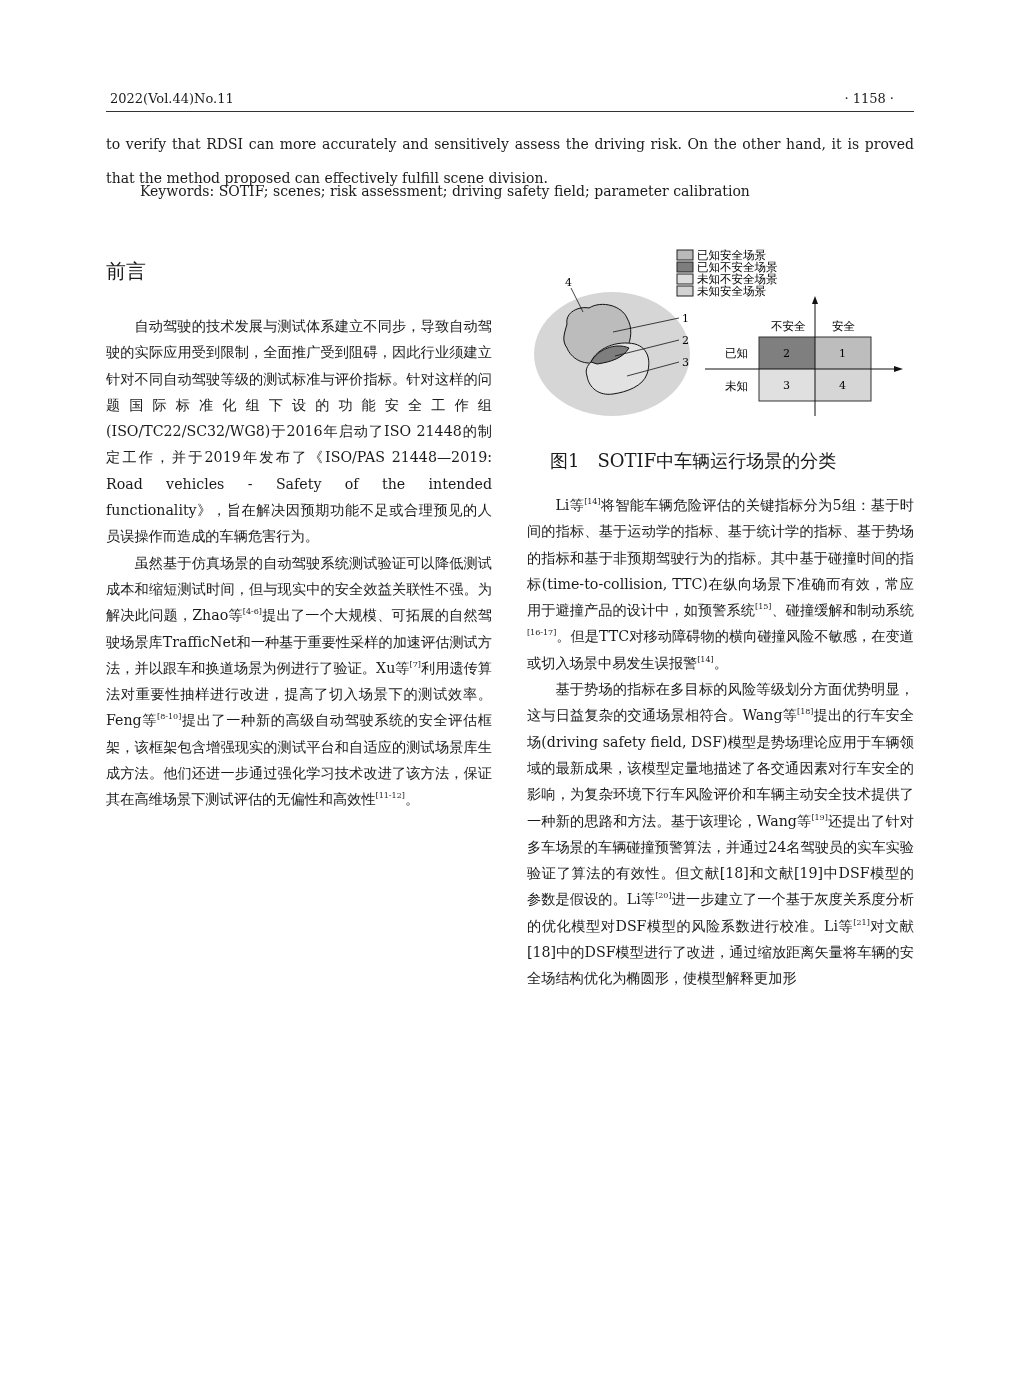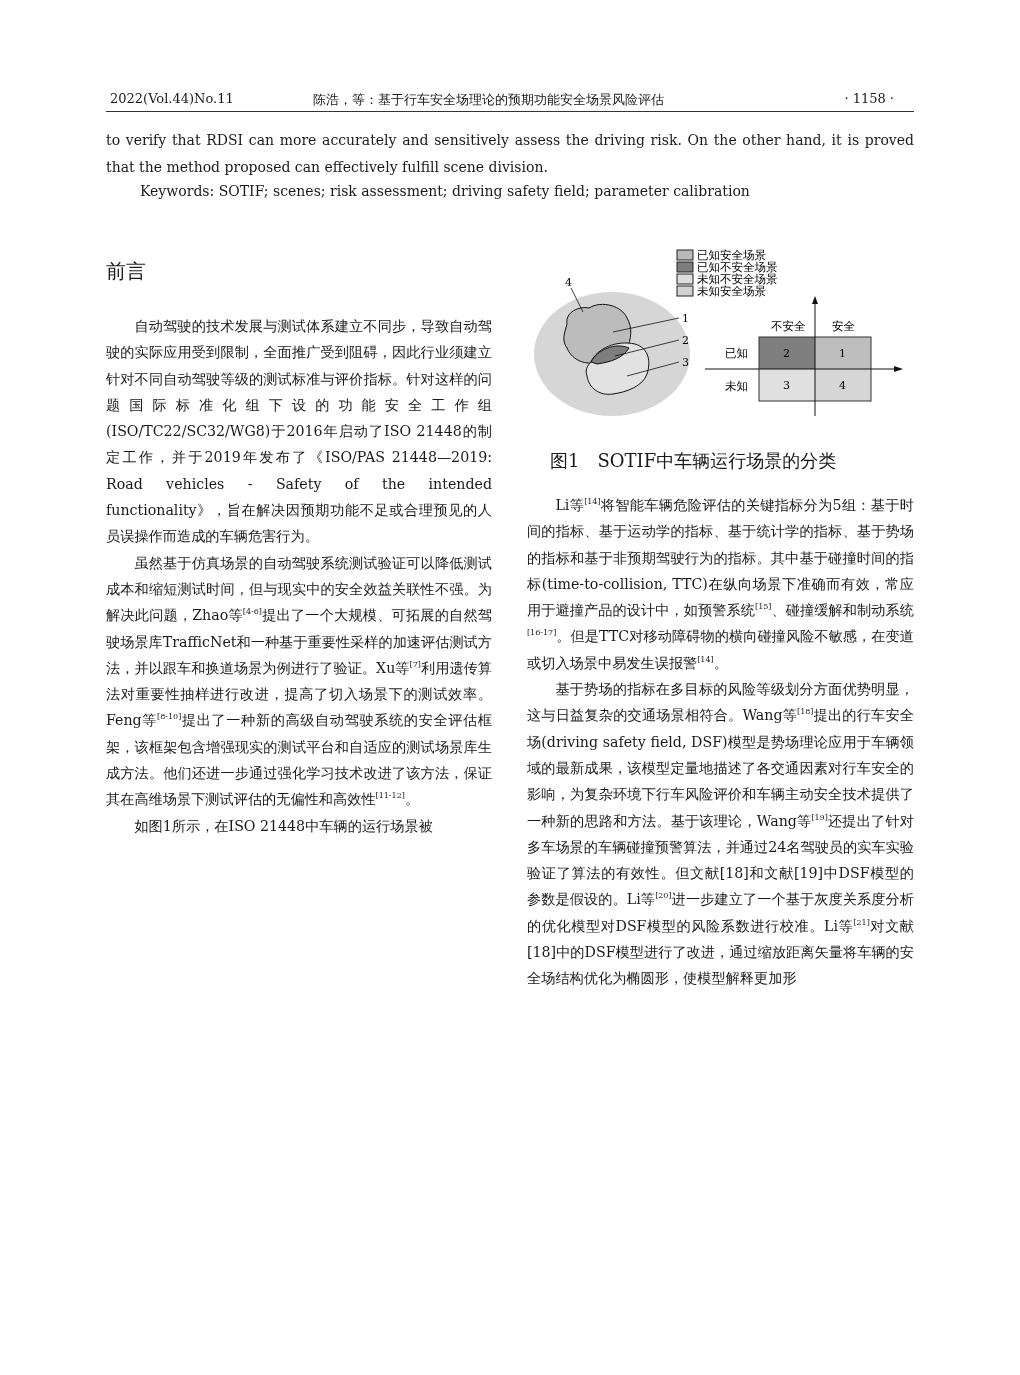--- a/index.html
+++ b/index.html
@@ -4,51 +4,49 @@
 <style>
   html, body { margin: 0; padding: 0; background: #ffffff; }
   body { width: 1020px; height: 1375px; position: relative; overflow: hidden;
          font-family: "DejaVu Serif", "Liberation Serif", serif; color: #1a1a1a; }
   .header { position: absolute; left: 106px; top: 89px; width: 808px; height: 22px;
             border-bottom: 1px solid #333; font-size: 13px; text-align: right; }
   .header span { position: absolute; top: 2px; white-space: nowrap; }
   .h-left { left: 4px; }
   .h-center { left: 207px; }
   .h-right { right: 20px; }
-  .abs-tail { position: absolute; left: 106px; top: 127px; width: 808px; font-size: 14px; line-height: 27px;
+  .abs-tail { position: absolute; left: 106px; top: 127px; width: 808px; font-size: 14px; line-height: 34px;
               text-align: justify; }
   .keywords { position: absolute; left: 140px; top: 183px; font-size: 14px; font-weight: normal; white-space: nowrap; }
   .section-title { position: absolute; left: 106px; top: 258px; font-size: 20px; }
   .col { position: absolute; font-size: 14.2px; line-height: 26.3px; text-align: justify; }
   .col-left { left: 106px; top: 313px; width: 386px; }
   .col-right { left: 527px; top: 492px; width: 387px; }
   .col p { margin: 0 0 0 0; text-indent: 2em; }
   .col p.cont { text-indent: 0; }
   sup { font-size: 8px; vertical-align: 6px; line-height: 0; }
   .figure { position: absolute; left: 527px; top: 244px; width: 387px; height: 175px; }
   .caption { position: absolute; left: 550px; top: 449px; width: 387px; text-align: left; font-size: 18px; }
 </style>
 </head>
 <body>
 
 <div class="header">
   <span class="h-left">2022(Vol.44)No.11</span>
-  <span class="h-center">陈浩，等：基于行车安全场理论的预期功能安全场景风险评估</span>
   <span class="h-right">· 1158 ·</span>
 </div>
 
 <div class="abs-tail">to verify that RDSI can more accurately and sensitively assess the driving risk. On the other hand, it is proved that the method proposed can effectively fulfill scene division.</div>
 <div class="keywords">Keywords: SOTIF; scenes; risk assessment; driving safety field; parameter calibration</div>
 
 <div class="section-title">前言</div>
 
 <div class="col col-left">
   <p>自动驾驶的技术发展与测试体系建立不同步，导致自动驾驶的实际应用受到限制，全面推广受到阻碍，因此行业须建立针对不同自动驾驶等级的测试标准与评价指标。针对这样的问题国际标准化组下设的功能安全工作组(ISO/TC22/SC32/WG8)于2016年启动了ISO 21448的制定工作，并于2019年发布了《ISO/PAS 21448—2019: Road vehicles - Safety of the intended functionality》，旨在解决因预期功能不足或合理预见的人员误操作而造成的车辆危害行为。</p>
   <p><span>虽然基于仿真场景的自动驾驶系统测试验证可以降低测试成本和缩短测试时间，但与现实中的安全效益关联性不强。为解决此问题，Zhao等</span><sup>[4-6]</sup><span>提出了一个大规模、可拓展的自然驾驶场景库TrafficNet和一种基于重要性采样的加速评估测试方法，并以跟车和换道场景为例进行了验证。Xu等</span><sup>[7]</sup><span>利用遗传算法对重要性抽样进行改进，提高了切入场景下的测试效率。Feng等</span><sup>[8-10]</sup><span>提出了一种新的高级自动驾驶系统的安全评估框架，该框架包含增强现实的测试平台和自适应的测试场景库生成方法。他们还进一步通过强化学习技术改进了该方法，保证其在高维场景下测试评估的无偏性和高效性</span><sup>[11-12]</sup><span>。</span></p>
-  <p>如图1所示，在ISO 21448中车辆的运行场景被</p>
 </div>
 
 <div class="figure">
   <svg width="387" height="175" viewBox="0 0 387 175">
 
     <g>
       <rect x="150" y="6" width="16" height="10" stroke="#222" stroke-width="1" fill="#b9b9b9"></rect>
       <text x="170" y="15" font-size="11.5" font-family="DejaVu Serif, serif">已知安全场景</text>
       <rect x="150" y="18" width="16" height="10" stroke="#222" stroke-width="1" fill="#7d7d7d"></rect>
       <text x="170" y="27" font-size="11.5" font-family="DejaVu Serif, serif">已知不安全场景</text>

